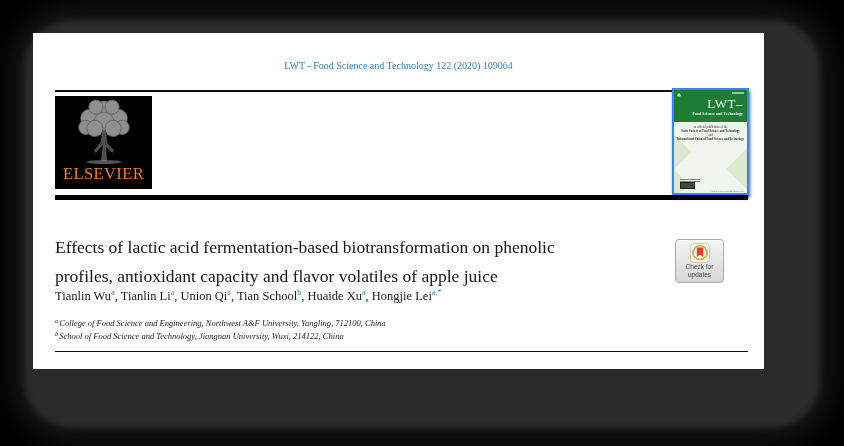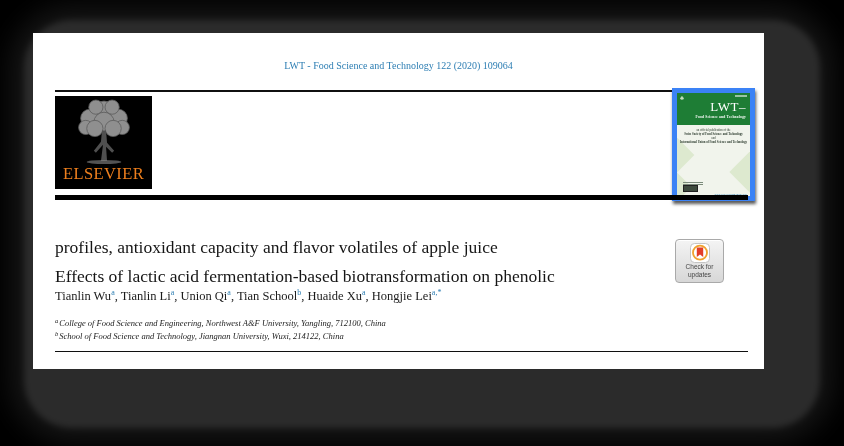--- a/index.html
+++ b/index.html
@@ -32,21 +32,21 @@
   .banner .contents a{color:#2d7eb3;text-decoration:none;}
   .banner .jtitle{position:absolute;top:27px;width:100%;text-align:center;
                   font-size:19.5px;letter-spacing:0.3px;color:#111;}
   .banner .homepage{position:absolute;top:71px;width:100%;text-align:center;
                     font-family:"Liberation Sans",sans-serif;font-size:9.5px;
                     letter-spacing:0.7px;color:#3a3a3a;}
   .banner .homepage a{color:#2d7eb3;text-decoration:none;}
 
   
   .cover{position:absolute;left:639px;top:55px;width:73px;height:103px;background:#f1f4ec;
-         border:5px solid #3b82f6;box-shadow:1px 3px 3px rgba(0,0,0,0.65);overflow:hidden;}
+         border:2px solid #3b82f6;box-shadow:1px 3px 3px rgba(0,0,0,0.65);overflow:hidden;}
   .cover-header{position:relative;height:32px;background:#1e7d35;}
   .cover-tree{position:absolute;left:3px;top:2px;font-size:6px;color:#cfe3c7;}
   .cover-vol{position:absolute;right:3px;top:2px;width:12px;height:1.5px;background:rgba(255,255,255,0.55);}
   .cover-title{position:absolute;right:4px;top:6px;color:#fff;font-size:13px;
                letter-spacing:0.5px;}
   .cover-subtitle{position:absolute;right:4px;top:22px;color:#fff;font-size:3.6px;
                   font-weight:bold;letter-spacing:0.2px;}
   .cover-body{position:relative;height:71px;}
   .diamond{position:absolute;background:#dde9cf;transform:rotate(45deg);}
   .d1{width:26px;height:26px;left:-14px;top:14px;}
@@ -131,22 +131,22 @@
         </div>
         <div class="cover-barlines"></div>
         <div class="cover-barcode"></div>
         <div class="cover-link">www.elsevier.com/locate/lwt</div>
       </div>
     </div>
 
     <div class="rule rule-thick"></div>
 
     <div class="art-title">
+      <div>Effects of lactic acid fermentation-based biotransformation on phenolic</div>
       <div>profiles, antioxidant capacity and flavor volatiles of apple juice</div>
-      <div>Effects of lactic acid fermentation-based biotransformation on phenolic</div>
     </div>
 
     <div class="badge">
       <svg width="20" height="20" viewBox="0 0 20 20">
         <rect x="0.5" y="0.5" width="19" height="19" rx="4" fill="#ffffff" stroke="#c4c4c4"></rect>
         <circle cx="10" cy="9.6" r="7" fill="#ffffff" stroke="#f0a32f" stroke-width="1.8"></circle>
         <path d="M6.8 4.6 h6.4 v9.4 l-3.2 -2.6 l-3.2 2.6 Z" fill="#e23d28"></path>
       </svg>
       <div class="badge-text">
         <div>Check for</div>

